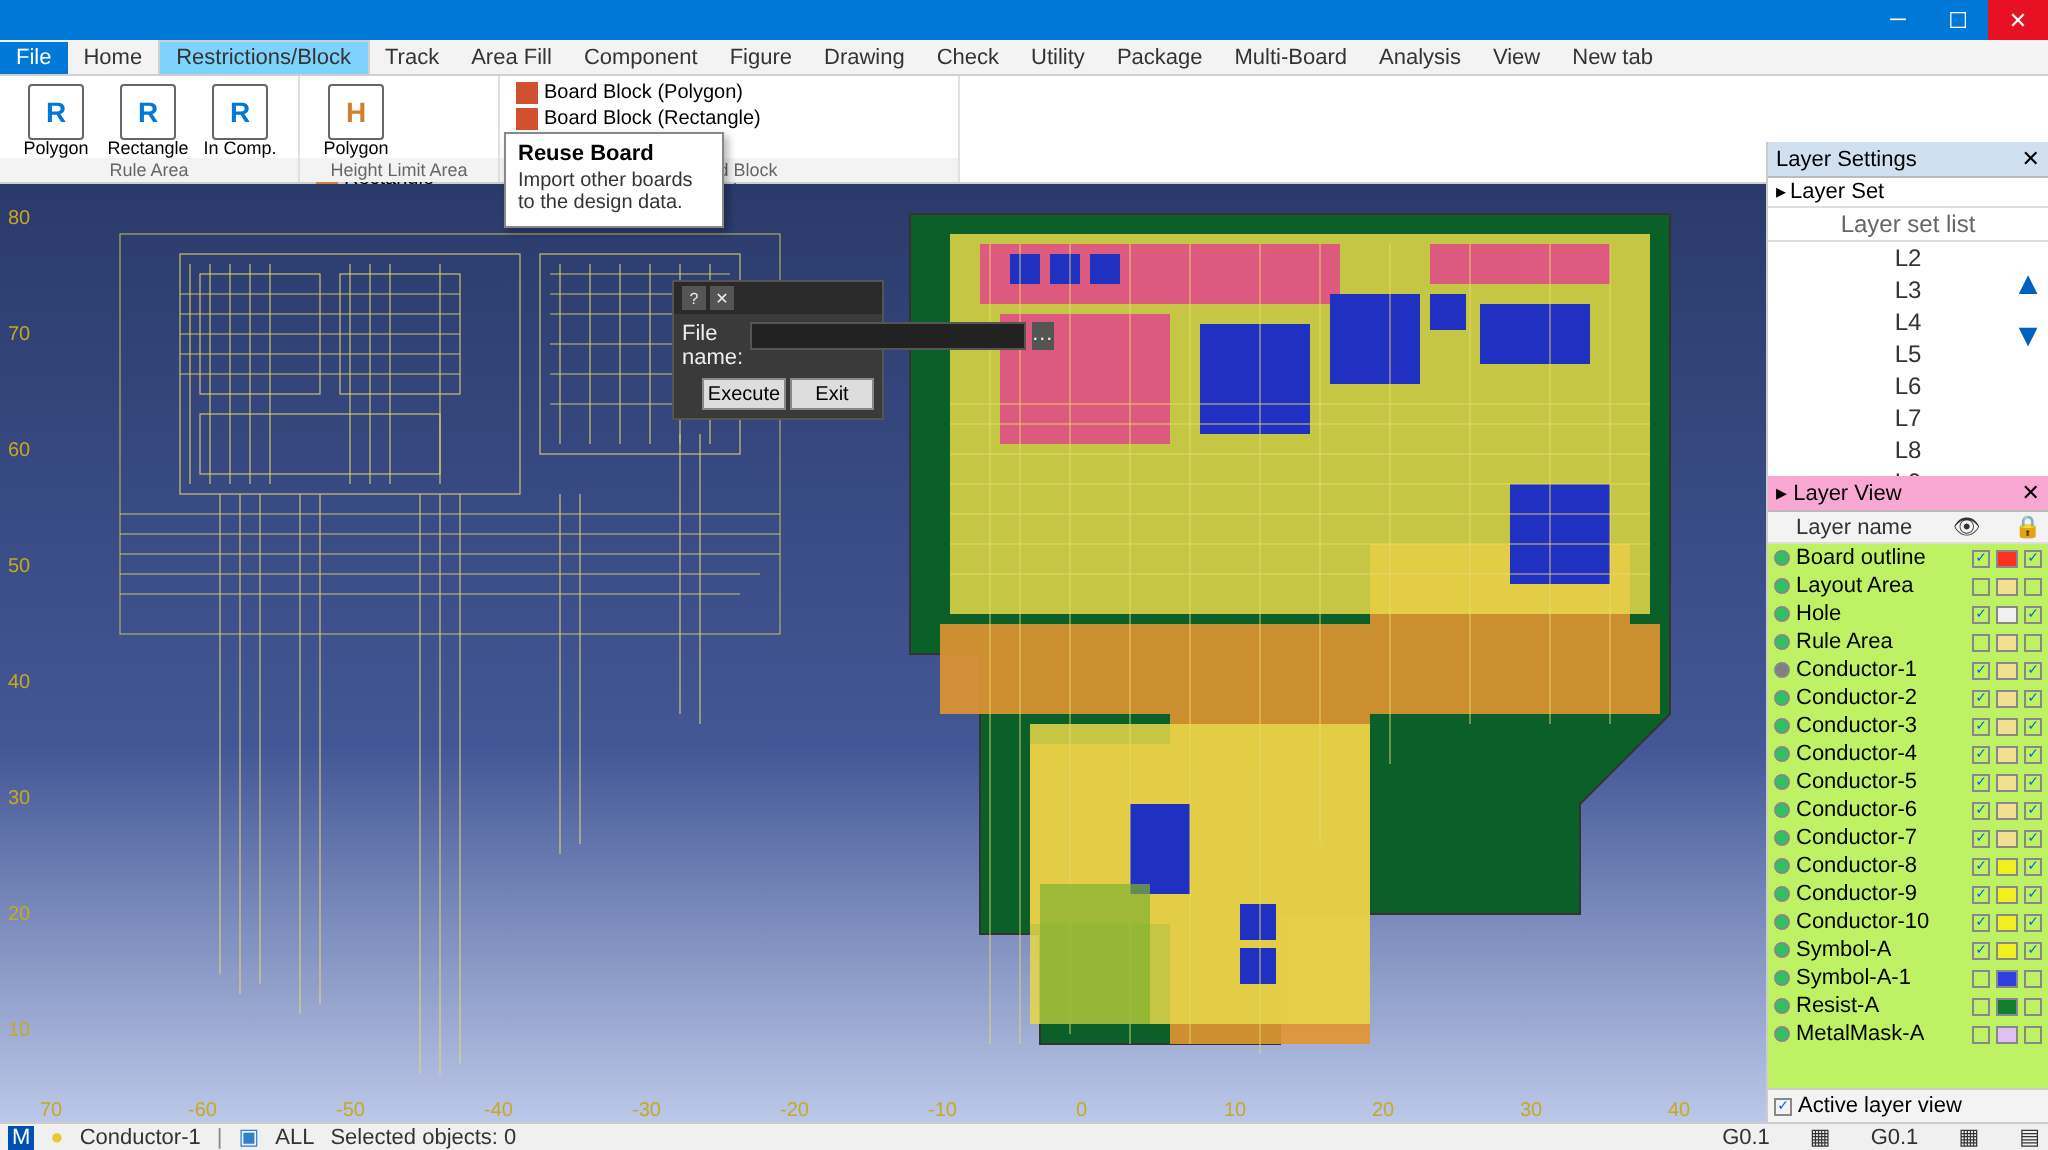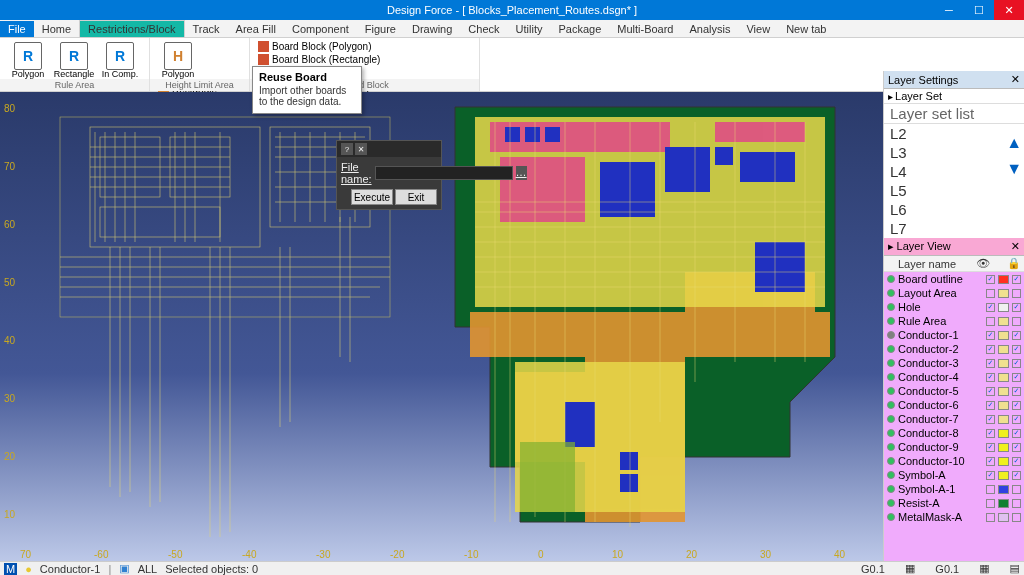--- a/index.html
+++ b/index.html
@@ -4,73 +4,72 @@
 <style>
 * { margin:0; padding:0; box-sizing:border-box; font-family:"Segoe UI",Tahoma,sans-serif; font-size:11px; }
 body { width:1024px; height:575px; background:#fff; overflow:hidden; position:relative; }
 .title-bar { height:20px; background:#0078d7; color:#fff; display:flex; align-items:center; justify-content:center; position:relative; }
 .title-bar .win-ctrl { position:absolute; right:0; top:0; display:flex; }
 .title-bar .win-ctrl span { width:30px; height:20px; display:flex; align-items:center; justify-content:center; cursor:pointer; }
 .title-bar .win-ctrl span:last-child { background:#e81123; }
 .tabs { height:18px; background:#f3f3f3; display:flex; align-items:flex-end; border-bottom:1px solid #d0d0d0; }
 .tabs .tab { padding:2px 8px; cursor:pointer; color:#333; }
 .tabs .tab.file { background:#0078d7; color:#fff; }
-.tabs .tab.active { background:#14b8a6; border:1px solid #d0d0d0; border-bottom:none; }
+.tabs .tab.active { background:#7dd3fc; border:1px solid #d0d0d0; border-bottom:none; }
 .ribbon { height:54px; background:#fff; display:flex; border-bottom:1px solid #d0d0d0; }
 .ribbon-group { border-right:1px solid #e0e0e0; padding:2px 6px 0 6px; display:flex; flex-direction:column; position:relative; }
 .ribbon-group-label { position:absolute; bottom:0; left:0; right:0; text-align:center; font-size:9px; color:#666; background:#f3f3f3; line-height:12px; }
 .rg-row { display:flex; gap:2px; flex-wrap:wrap; flex:1; }
 .rg-big { display:flex; flex-direction:column; align-items:center; width:44px; cursor:pointer; padding:2px; border-radius:2px; }
 .rg-big .ico { width:28px; height:28px; border:1px solid #666; border-radius:2px; display:flex; align-items:center; justify-content:center; font-size:14px; font-weight:bold; color:#0078d7; }
 .rg-big .lbl { font-size:9px; text-align:left; line-height:9px; }
 .rg-small { display:flex; align-items:center; gap:3px; height:13px; cursor:pointer; padding:0 2px; border-radius:2px; white-space:nowrap; font-size:10px; }
 .rg-small.active { background:#cce4f7; border:1px solid #0078d7; }
 .rg-small .sico { width:11px; height:11px; }
 .canvas-area { position:absolute; top:92px; left:0; right:141px; bottom:14px; background:linear-gradient(to bottom,#2a3a6a 0%,#435796 60%,#bcc8e8 100%); overflow:hidden; }
 .canvas-area svg { width:100%; height:100%; }
 .tooltip-box { position:absolute; top:66px; left:252px; width:110px; background:#fff; border:1px solid #888; padding:4px 6px 6px 6px; box-shadow:2px 2px 4px rgba(0,0,0,0.3); z-index:20; }
 .tooltip-box .tt-title { font-weight:bold; margin-bottom:2px; }
 .tooltip-box .tt-body { font-size:10px; color:#333; }
 .dialog { position:absolute; top:140px; left:336px; width:106px; background:#3a3a3a; color:#eee; border:1px solid #555; z-index:15; font-size:10px; }
 .dialog .dlg-title { background:#2a2a2a; padding:2px 4px; display:flex; justify-content:space-between; align-items:center; }
 .dialog .dlg-title .btns { display:flex; gap:2px; }
 .dialog .dlg-title .btns span { width:12px; height:12px; background:#555; display:flex; align-items:center; justify-content:center; cursor:pointer; font-size:8px; }
 .dialog .dlg-body { padding:4px; }
-.dialog .dlg-row { display:flex; align-items:center; gap:3px; margin-bottom:4px;text-decoration:underline; }
+.dialog .dlg-row { display:flex; align-items:flex-start; gap:3px; margin-bottom:4px; }
 .dialog input { flex:1; background:#222; border:1px solid #555; color:#eee; height:14px; font-size:10px; padding:0 2px; }
 .dialog .ellipsis { width:14px; height:14px; background:#555; cursor:pointer; text-align:center; line-height:12px; }
 .dialog .dlg-btns { display:flex; justify-content:flex-end; gap:2px; }
 .dialog .dlg-btns button { width:42px; height:16px; background:#ddd; border:1px solid #888; font-size:10px; cursor:pointer; }
 .side-panel { position:absolute; top:71px; right:0; bottom:14px; width:141px; background:#f3f3f3; border-left:1px solid #ccc; display:flex; flex-direction:column; }
 .panel-title { background:#d0e0f0; border-bottom:1px solid #bbb; padding:2px 4px; font-size:10px; display:flex; align-items:center; justify-content:space-between;}
 .panel-sub { background:#fff; border-bottom:1px solid #ddd; padding:1px 4px; font-size:10px; display:flex; align-items:center; gap:2px; }
 .layer-set-list { flex:0 0 134px; background:#fff; overflow:hidden; position:relative; }
-.layer-set-list .row { padding:1px 6px; font-size:15px; color:#333; }
+.layer-set-list .row { padding:1px 6px; font-size:12px; color:#333;text-align:center; }
 .ls-arrows { position:absolute; right:2px; top:30px; display:flex; flex-direction:column; gap:8px; }
 .ls-arrows span { color:#0060c0; font-size:16px; cursor:pointer; }
-.layer-view { flex:1; overflow-y:auto; background:#f0abfc; font-size:10px; }
+.layer-view { flex:1; overflow-y:auto; background:#bef264; font-size:10px; }
 .lv-head { display:flex; align-items:center; padding:1px 3px; border-bottom:1px solid #ddd; gap:3px; font-size:9px; color:#333;}
 .lv-row { display:flex; align-items:center; padding:1px 3px; gap:3px; }
 .lv-row .dot { width:8px; height:8px; border-radius:50%; border:1px solid #888; flex-shrink:0; }
 .lv-row .nm { flex:1; white-space:nowrap; overflow:hidden; }
 .lv-row .cb { width:9px; height:9px; border:1px solid #888; flex-shrink:0; display:flex; align-items:center; justify-content:center; font-size:7px; color:#0066cc;}
 .lv-row .sw { width:11px; height:9px; flex-shrink:0; border:1px solid #888; }
 .lv-foot { border-top:1px solid #ccc; padding:2px 3px; display:flex; align-items:center; gap:3px; font-size:10px; }
 .lv-foot .cb { width:9px; height:9px; border:1px solid #888; display:flex; align-items:center; justify-content:center; font-size:7px; color:#0066cc;}
 .lv-foot-row2 { display:flex; gap:2px; padding:2px 3px; border-top:1px solid #ddd;}
 .lv-foot-row2 button { flex:1; height:16px; font-size:9px; background:#eee; border:1px solid #bbb; cursor:pointer; }
 .status-bar { position:absolute; bottom:0; left:0; right:0; height:14px; background:#f0f0f0; border-top:1px solid #ccc; display:flex; align-items:center; padding:0 4px; font-size:10px; color:#333; gap:8px;}
 .status-bar .sb-right { margin-left:auto; display:flex; align-items:center; gap:20px;}
 .axis-label { fill:#c8a820; font-size:10px; }
 </style>
 </head>
 <body>
 
 <div class="title-bar">
-  <span>Design Force - [ Blocks_Placement_Routes.dsgn* ]</span>
   <div class="win-ctrl">
     <span>─</span>
     <span>☐</span>
     <span>✕</span>
   </div>
 </div>
 
 <div class="tabs" id="tabs">
     <span class="tab file">File</span>
     <span class="tab">Home</span>
@@ -405,20 +404,24 @@
         <span class="cb"></span>
       </div>
       <div class="lv-row">
         <span class="dot" style="background:#30c060"></span>
         <span class="nm">MetalMask-A</span>
         <span class="cb"></span>
         <span class="sw" style="background:#e0c0f0"></span>
         <span class="cb"></span>
       </div>
     </div>
+  <div class="lv-foot">
+    <span class="cb">✓</span>
+      <span>Active layer view</span>
+  </div>
 </div>
 
 <div class="status-bar">
   <span style="background:#0050b0;color:#fff;padding:0 2px;">M</span>
   <span style="color:#e8c830">●</span>
     <span>Conductor-1</span>
   <span style="color:#888">|</span>
     <span style="color:#3080d0">▣</span>
     <span>ALL</span>
   <span>Selected objects: 0</span>

